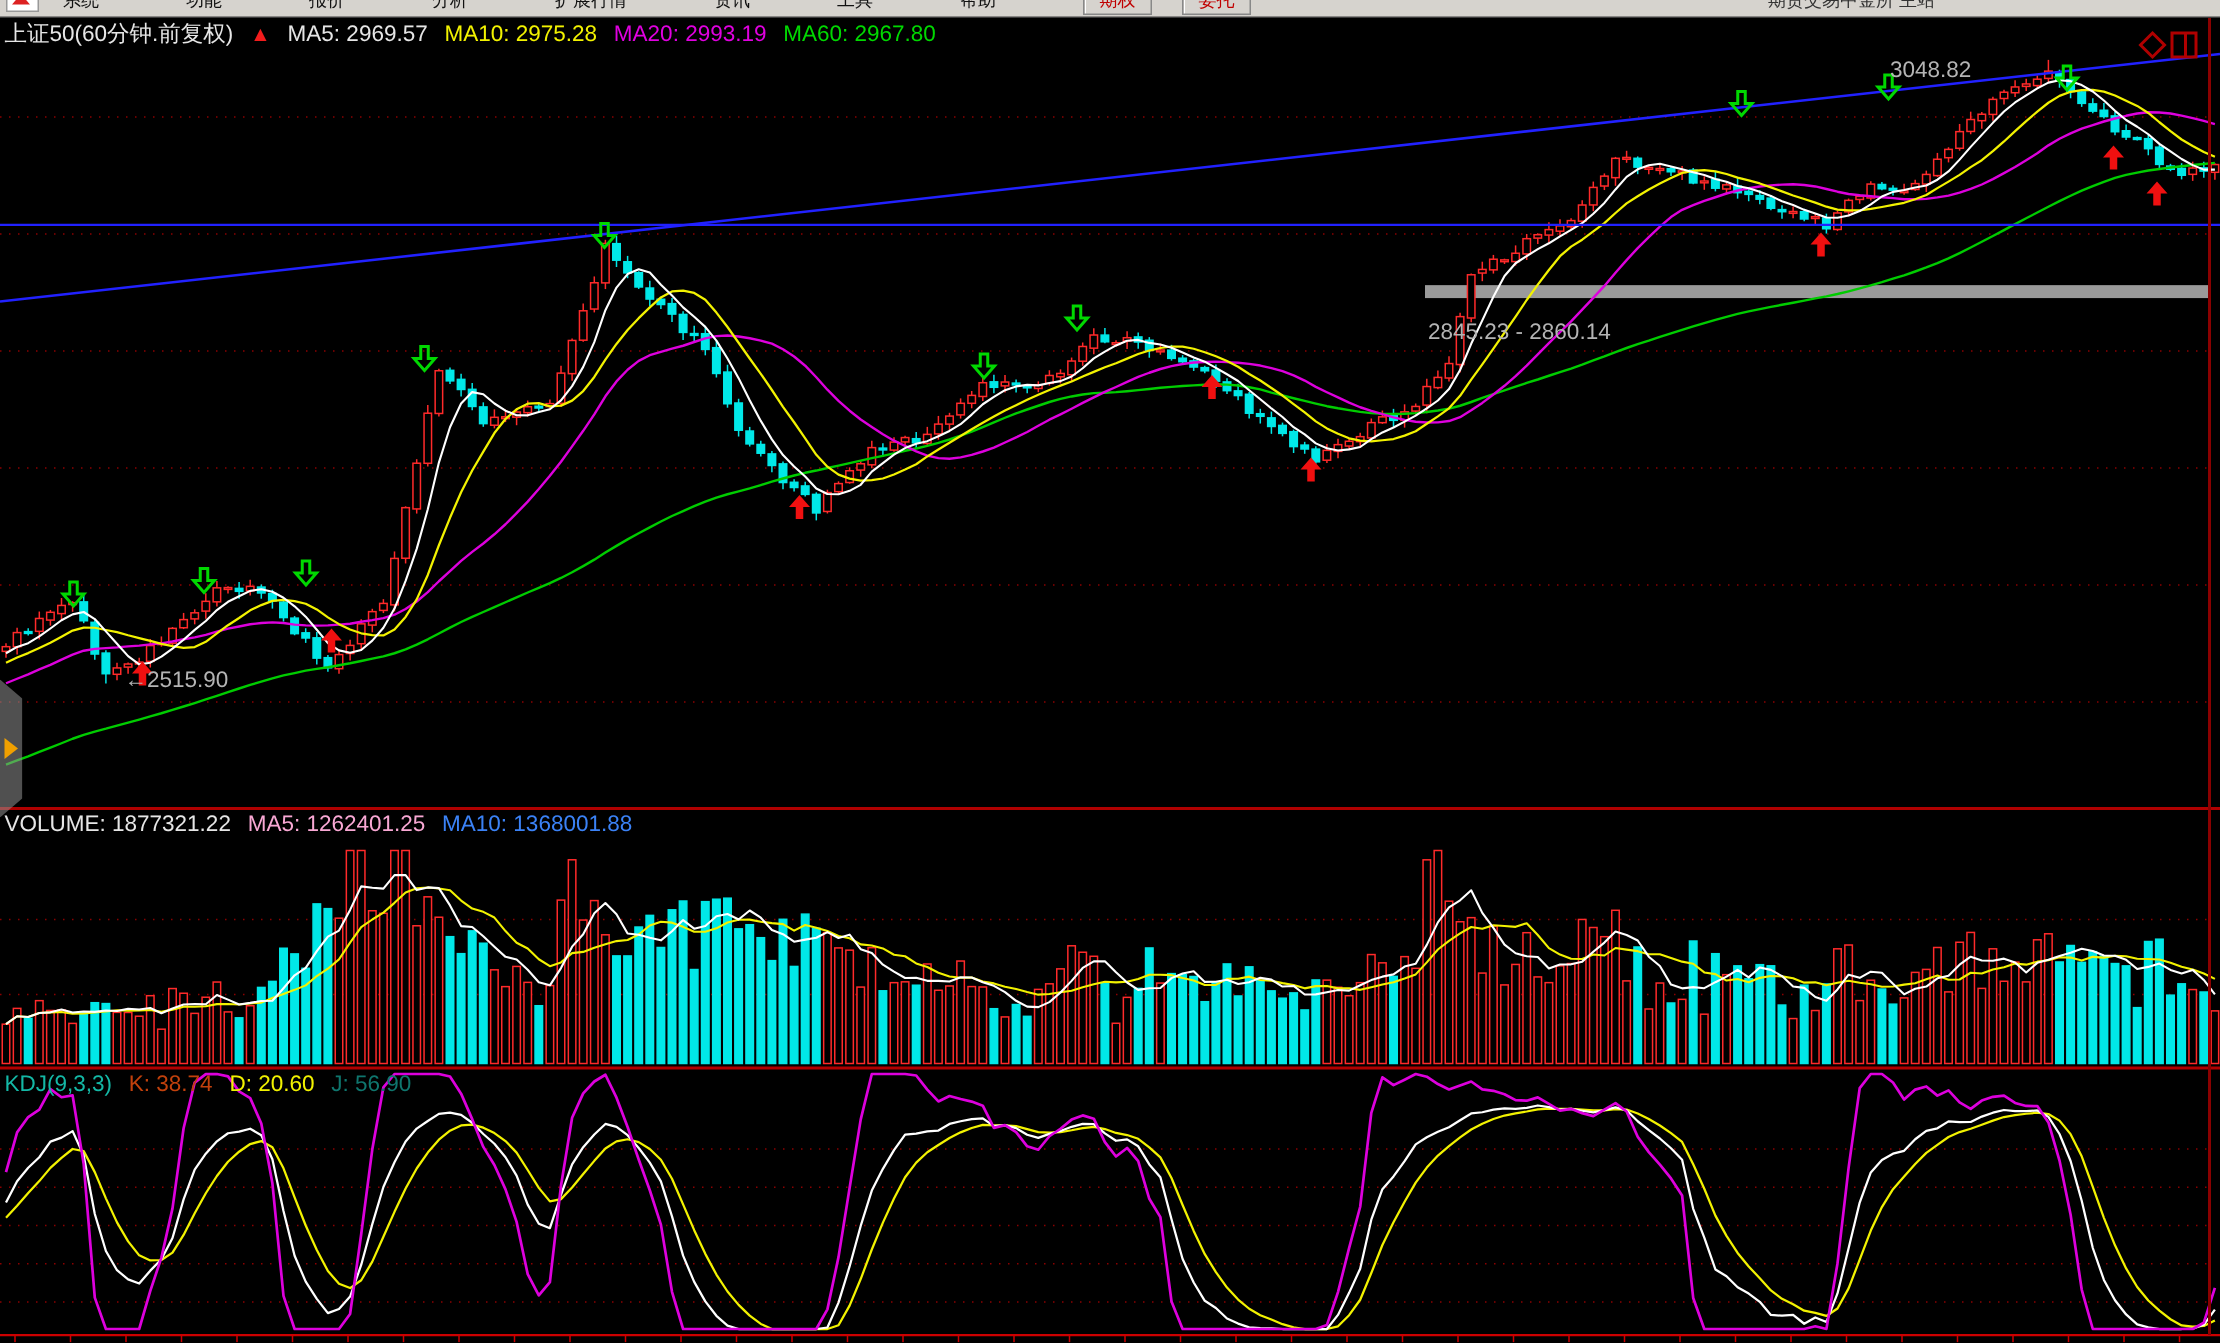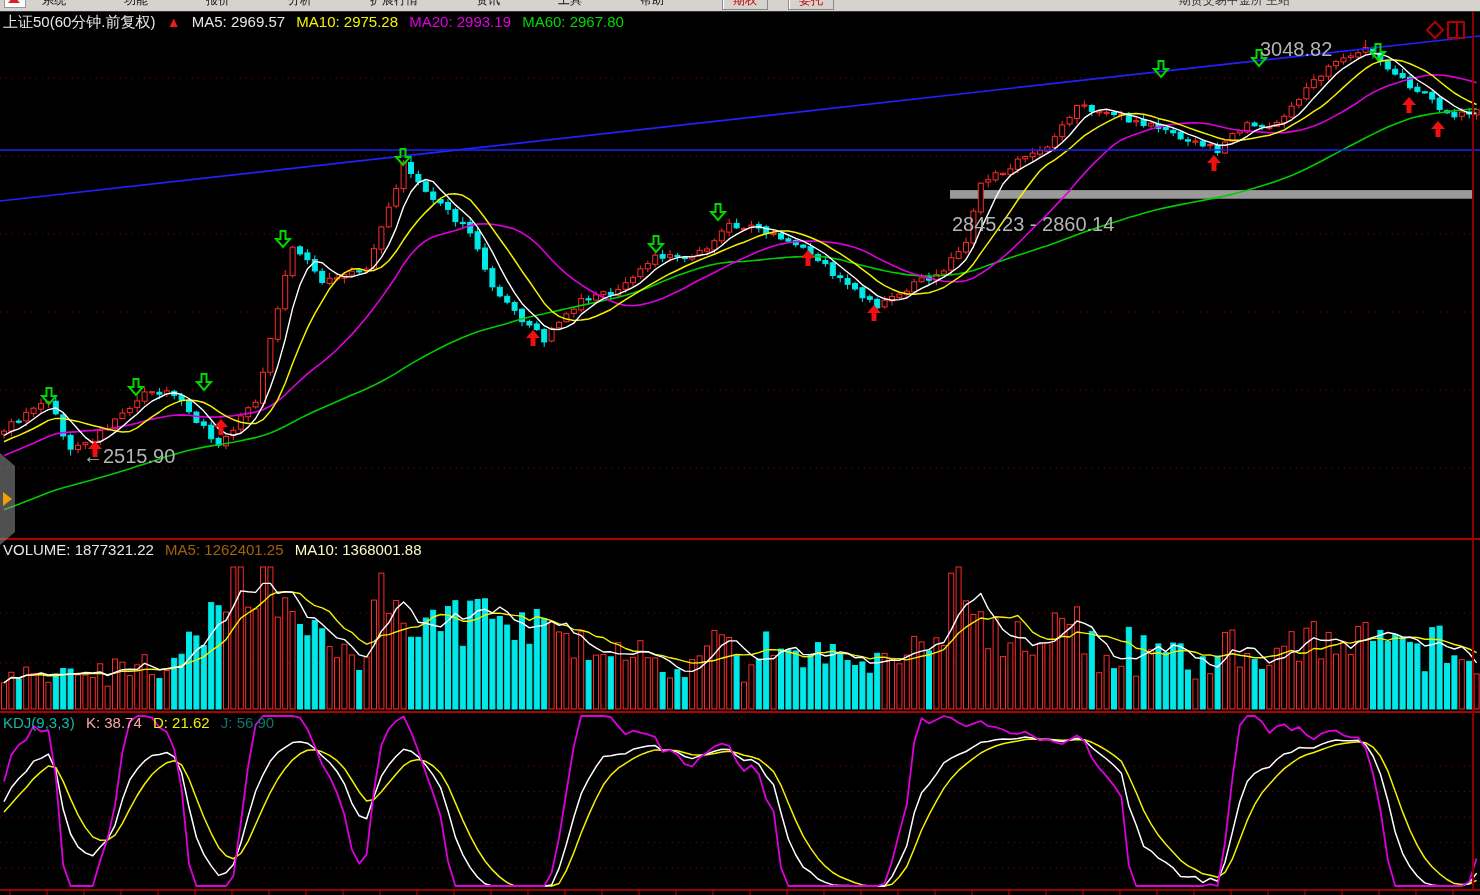--- a/index.html
+++ b/index.html
@@ -17,21 +17,21 @@
            box-shadow:inset 1px 1px 0 #fff;white-space:nowrap;}
   .menu-right{margin-left:auto;margin-right:190px;color:#333;white-space:nowrap;}
   svg.chart{position:absolute;top:0;left:0;z-index:1;}
   .hdr{position:absolute;z-index:3;font-size:15px;white-space:nowrap;letter-spacing:0;}
   .hdr span{margin-right:7px;}
   .main-hdr{top:13px;left:3px;}
   .vol-hdr{top:541px;left:3px;}
   .kdj-hdr{top:714px;left:3px;}
   .c-white{color:#e6e6e6;}
   .up-glyph{color:#f21c1c;font-size:14px;}
-  .ann{position:absolute;z-index:3;color:#b4b4b4;font-size:20px;white-space:nowrap;}
+  .ann{position:absolute;z-index:3;color:#b4b4b4;font-size:15px;white-space:nowrap;}
   #ann-high{left:1260px;top:38px;}
   #ann-zone{left:952px;top:213px;}
   #ann-low{left:83px;top:445px;}
   .side-tab{position:absolute;left:0;top:453px;width:15px;height:92px;z-index:4;
             background:rgba(145,145,145,.55);clip-path:polygon(0 0,100% 14%,100% 86%,0 100%);}
   .tri{position:absolute;left:3px;top:39px;width:0;height:0;
        border-top:7px solid transparent;border-bottom:7px solid transparent;border-left:9px solid #f0a000;}
 </style>
 </head>
 <body>
@@ -776,28 +776,28 @@
     <span style="color: rgb(224, 0, 224);">MA20: 2993.19</span>
     <span style="color: rgb(0, 216, 0);">MA60: 2967.80</span>
   </div>
 
   <div class="ann" id="ann-high">3048.82</div>
   <div class="ann" id="ann-zone">2845.23 - 2860.14</div>
   <div class="ann" id="ann-low">←2515.90</div>
 
   <div class="hdr vol-hdr">
     <span style="color: rgb(230, 230, 230);">VOLUME: 1877321.22</span>
-    <span style="color: #a16207;">MA5: 1262401.25</span>
-    <span style="color: #fef9c3;">MA10: 1368001.88</span>
+    <span style="color: #f9a8d4;">MA5: 1262401.25</span>
+    <span style="color: #3b82f6;">MA10: 1368001.88</span>
   </div>
 
   <div class="hdr kdj-hdr">
     <span style="color: #14b8a6;">KDJ(9,3,3)</span>
-    <span style="color: #fca5a5;">K: 38.74</span>
-    <span style="color: rgb(242, 242, 0);">D: 21.62</span>
+    <span style="color: #c2410c;">K: 38.74</span>
+    <span style="color: rgb(242, 242, 0);">D: 20.60</span>
     <span style="color: #0f766e;">J: 56.90</span>
   </div>
 
   <div class="side-tab">
     <span class="tri"></span>
   </div>
 
 </div>
 
 </body></html>

